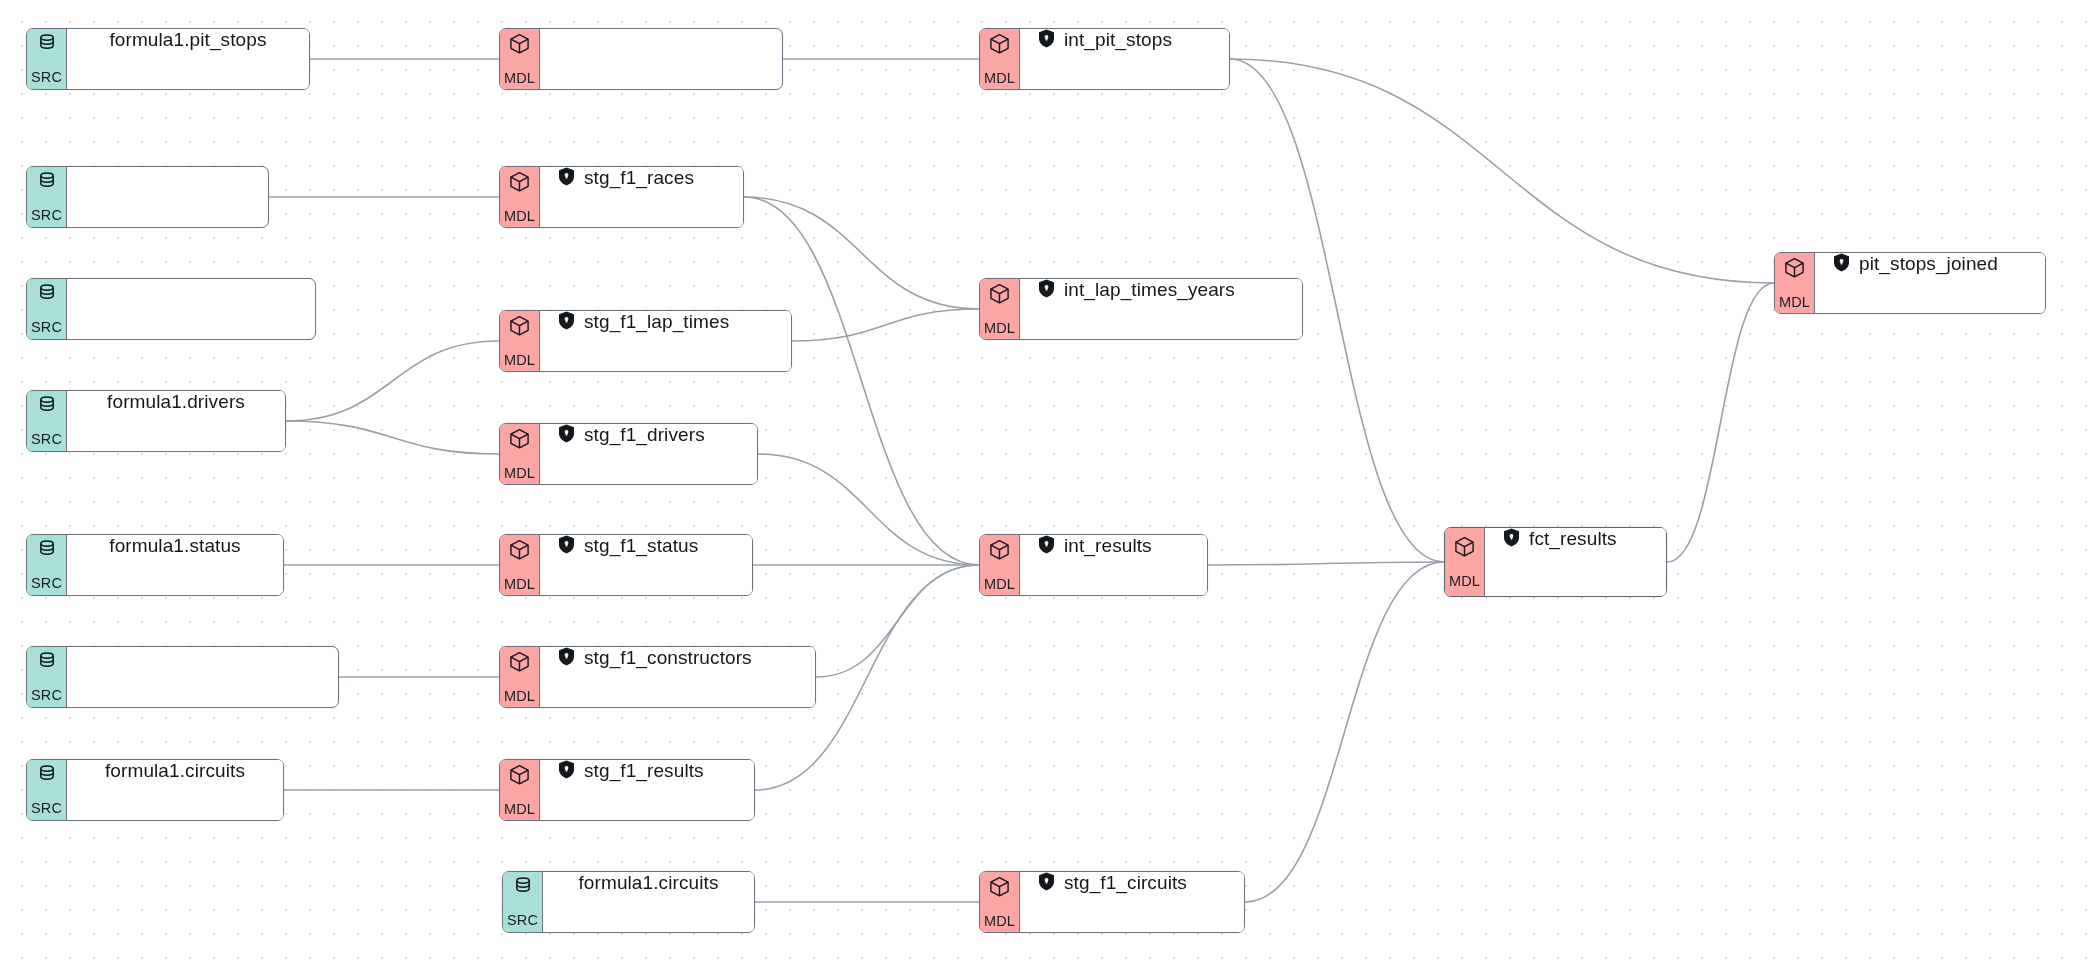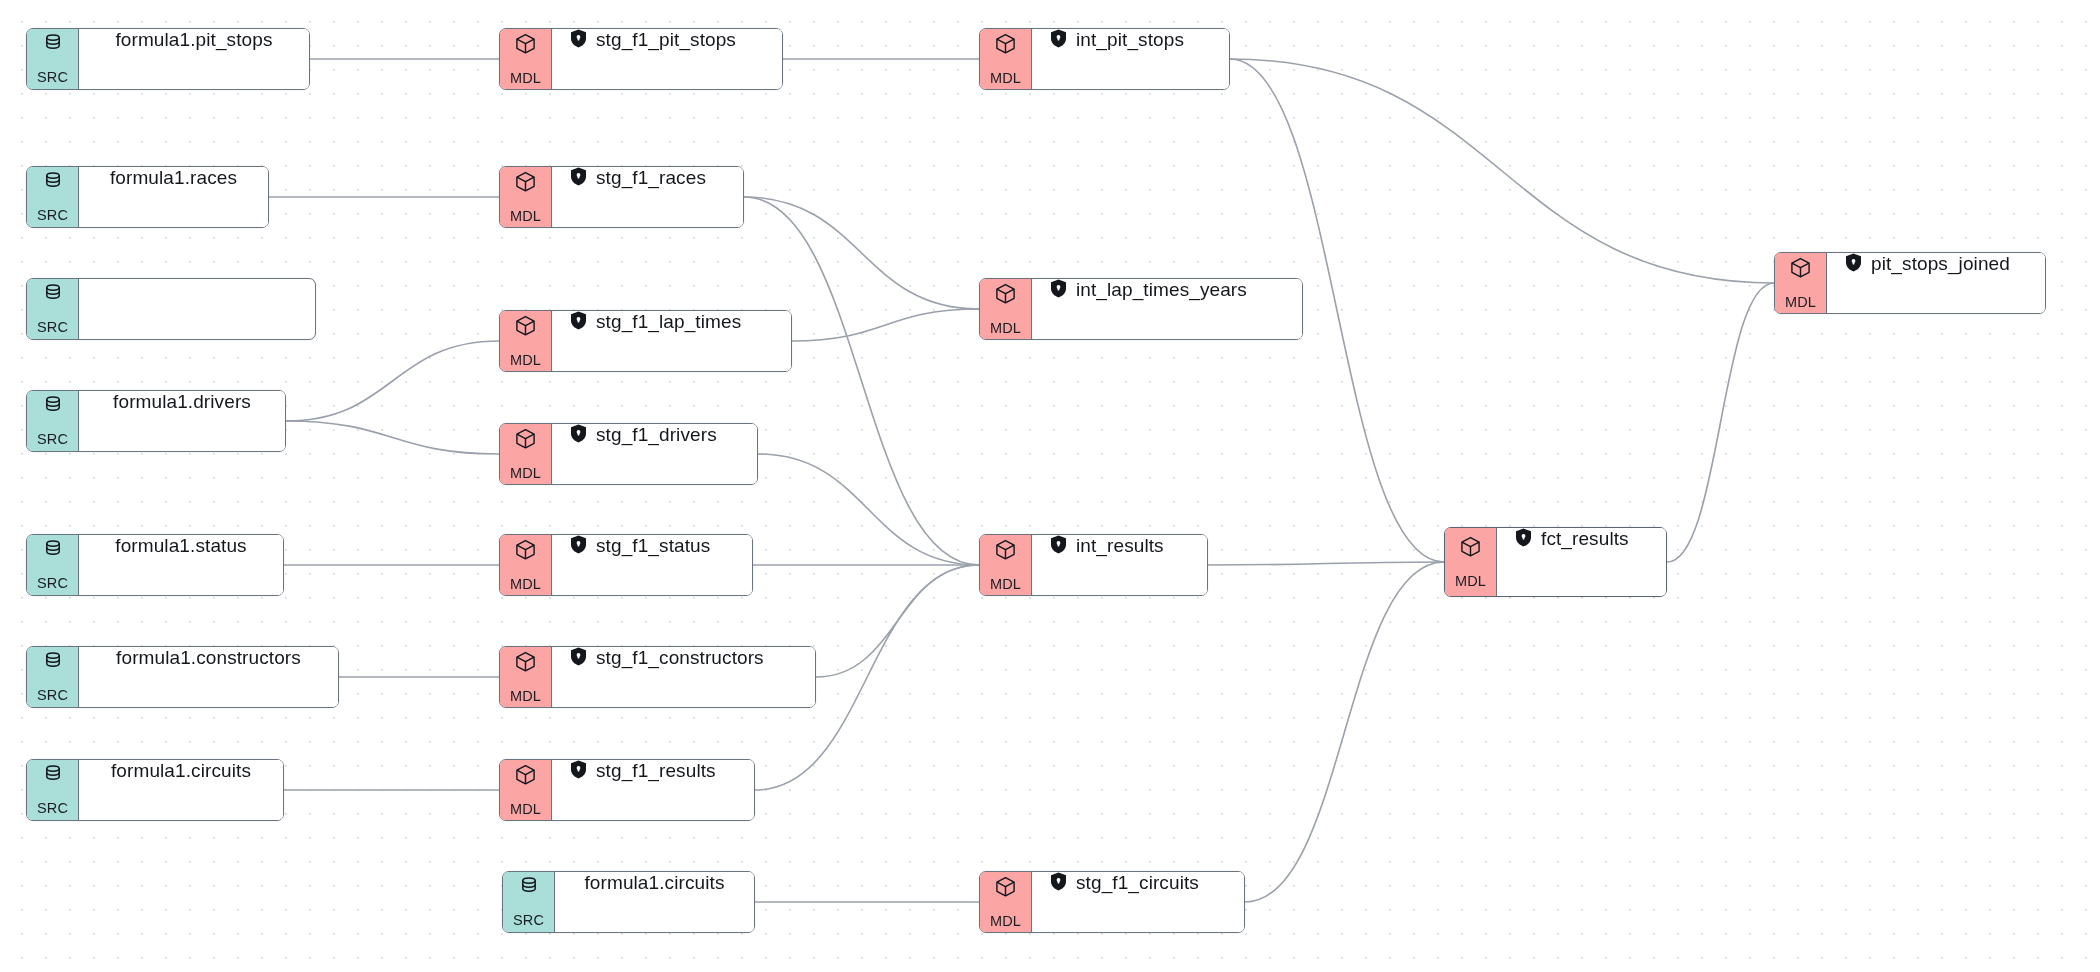--- a/index.html
+++ b/index.html
@@ -42,21 +42,21 @@
     background: #ffffff;
     border: 1.4px solid #6b7280;
     box-shadow: 0 0 0 0.5px rgba(107,114,128,0.10);
   }
   .node.selected {
     border-width: 1.8px;
     border-color: #5b6472;
   }
   .badge {
     flex: 0 0 auto;
-    width: 52px;
+    width: 40px;
     display: flex;
     flex-direction: column;
     align-items: center;
     justify-content: center;
     gap: 15px;
     border-radius: 5px 0 0 5px;
     border-right: 1.4px solid #6b7280;
     box-sizing: border-box;
   }
   .badge.src { background: #a9ded9; }
@@ -134,23 +134,20 @@
       </div>
       <div class="node" style="left: 26px; top: 166px; width: 243px; height: 62px;">
         <div class="badge src">
           <span class="glyph"><svg width="20" height="21" viewBox="0 0 20 21" fill="none" stroke="#14181d" stroke-width="1.5">
               <ellipse cx="10" cy="4.6" rx="6.2" ry="2.6"></ellipse>
               <path d="M3.8 4.6 v4.0 c0 1.44 2.78 2.6 6.2 2.6 s6.2-1.16 6.2-2.6 v-4.0"></path>
               <path d="M3.8 8.6 v4.0 c0 1.44 2.78 2.6 6.2 2.6 s6.2-1.16 6.2-2.6 v-4.0"></path>
             </svg></span>
           <span class="kind">SRC</span>
         </div>
-        <div class="body center">
-          <span class="label">formula1.races</span>
-        </div>
       </div>
       <div class="node" style="left: 26px; top: 278px; width: 290px; height: 62px;">
         <div class="badge src">
           <span class="glyph"><svg width="20" height="21" viewBox="0 0 20 21" fill="none" stroke="#14181d" stroke-width="1.5">
               <ellipse cx="10" cy="4.6" rx="6.2" ry="2.6"></ellipse>
               <path d="M3.8 4.6 v4.0 c0 1.44 2.78 2.6 6.2 2.6 s6.2-1.16 6.2-2.6 v-4.0"></path>
               <path d="M3.8 8.6 v4.0 c0 1.44 2.78 2.6 6.2 2.6 s6.2-1.16 6.2-2.6 v-4.0"></path>
             </svg></span>
           <span class="kind">SRC</span>
         </div>
@@ -183,23 +180,20 @@
       </div>
       <div class="node" style="left: 26px; top: 646px; width: 313px; height: 62px;">
         <div class="badge src">
           <span class="glyph"><svg width="20" height="21" viewBox="0 0 20 21" fill="none" stroke="#14181d" stroke-width="1.5">
               <ellipse cx="10" cy="4.6" rx="6.2" ry="2.6"></ellipse>
               <path d="M3.8 4.6 v4.0 c0 1.44 2.78 2.6 6.2 2.6 s6.2-1.16 6.2-2.6 v-4.0"></path>
               <path d="M3.8 8.6 v4.0 c0 1.44 2.78 2.6 6.2 2.6 s6.2-1.16 6.2-2.6 v-4.0"></path>
             </svg></span>
           <span class="kind">SRC</span>
         </div>
-        <div class="body center">
-          <span class="label">formula1.constructors</span>
-        </div>
       </div>
       <div class="node" style="left: 26px; top: 759px; width: 258px; height: 62px;">
         <div class="badge src">
           <span class="glyph"><svg width="20" height="21" viewBox="0 0 20 21" fill="none" stroke="#14181d" stroke-width="1.5">
               <ellipse cx="10" cy="4.6" rx="6.2" ry="2.6"></ellipse>
               <path d="M3.8 4.6 v4.0 c0 1.44 2.78 2.6 6.2 2.6 s6.2-1.16 6.2-2.6 v-4.0"></path>
               <path d="M3.8 8.6 v4.0 c0 1.44 2.78 2.6 6.2 2.6 s6.2-1.16 6.2-2.6 v-4.0"></path>
             </svg></span>
           <span class="kind">SRC</span>
         </div>
@@ -221,28 +215,20 @@
         </div>
       </div>
       <div class="node" style="left: 499px; top: 28px; width: 284px; height: 62px;">
         <div class="badge mdl">
           <span class="glyph"><svg width="21" height="22" viewBox="0 0 22 23" fill="none" stroke="#14181d" stroke-width="1.5" stroke-linejoin="round">
               <path d="M11 1.6 L20 6.4 L20 16.0 L11 20.8 L2 16.0 L2 6.4 Z"></path>
               <path d="M2 6.4 L11 11.2 L20 6.4"></path>
               <path d="M11 11.2 L11 20.8"></path>
             </svg></span>
           <span class="kind">MDL</span>
-        </div>
-        <div class="body">
-          <span class="shield"><svg width="17" height="19" viewBox="0 0 17 19" fill="#14181d">
-              <path d="M8.5 0.6 L16 3.3 V9.2 C16 13.9 12.6 17.1 8.5 18.4 C4.4 17.1 1 13.9 1 9.2 V3.3 Z"></path>
-              <circle cx="8.5" cy="8.0" r="1.9" fill="#ffffff"></circle>
-              <rect x="7.6" y="8.0" width="1.8" height="3.6" rx="0.9" fill="#ffffff"></rect>
-            </svg></span>
-          <span class="label">stg_f1_pit_stops</span>
         </div>
       </div>
       <div class="node" style="left: 499px; top: 166px; width: 245px; height: 62px;">
         <div class="badge mdl">
           <span class="glyph"><svg width="21" height="22" viewBox="0 0 22 23" fill="none" stroke="#14181d" stroke-width="1.5" stroke-linejoin="round">
               <path d="M11 1.6 L20 6.4 L20 16.0 L11 20.8 L2 16.0 L2 6.4 Z"></path>
               <path d="M2 6.4 L11 11.2 L20 6.4"></path>
               <path d="M11 11.2 L11 20.8"></path>
             </svg></span>
           <span class="kind">MDL</span>

